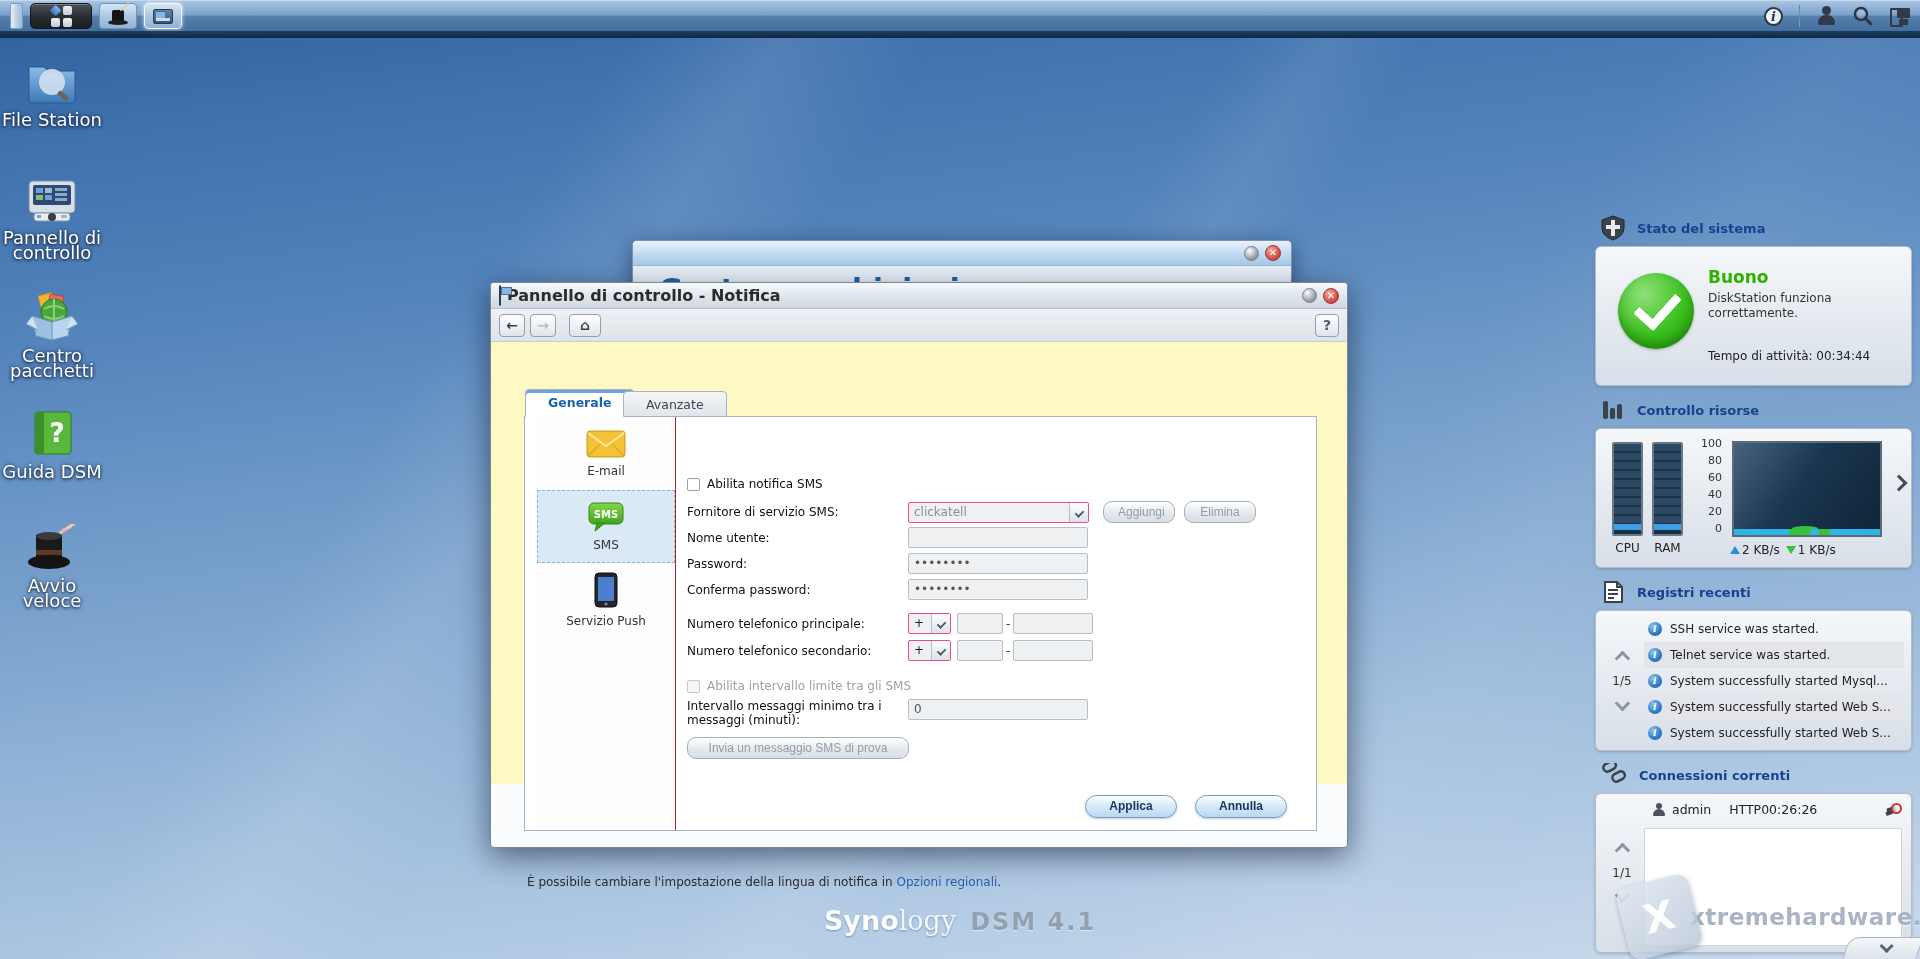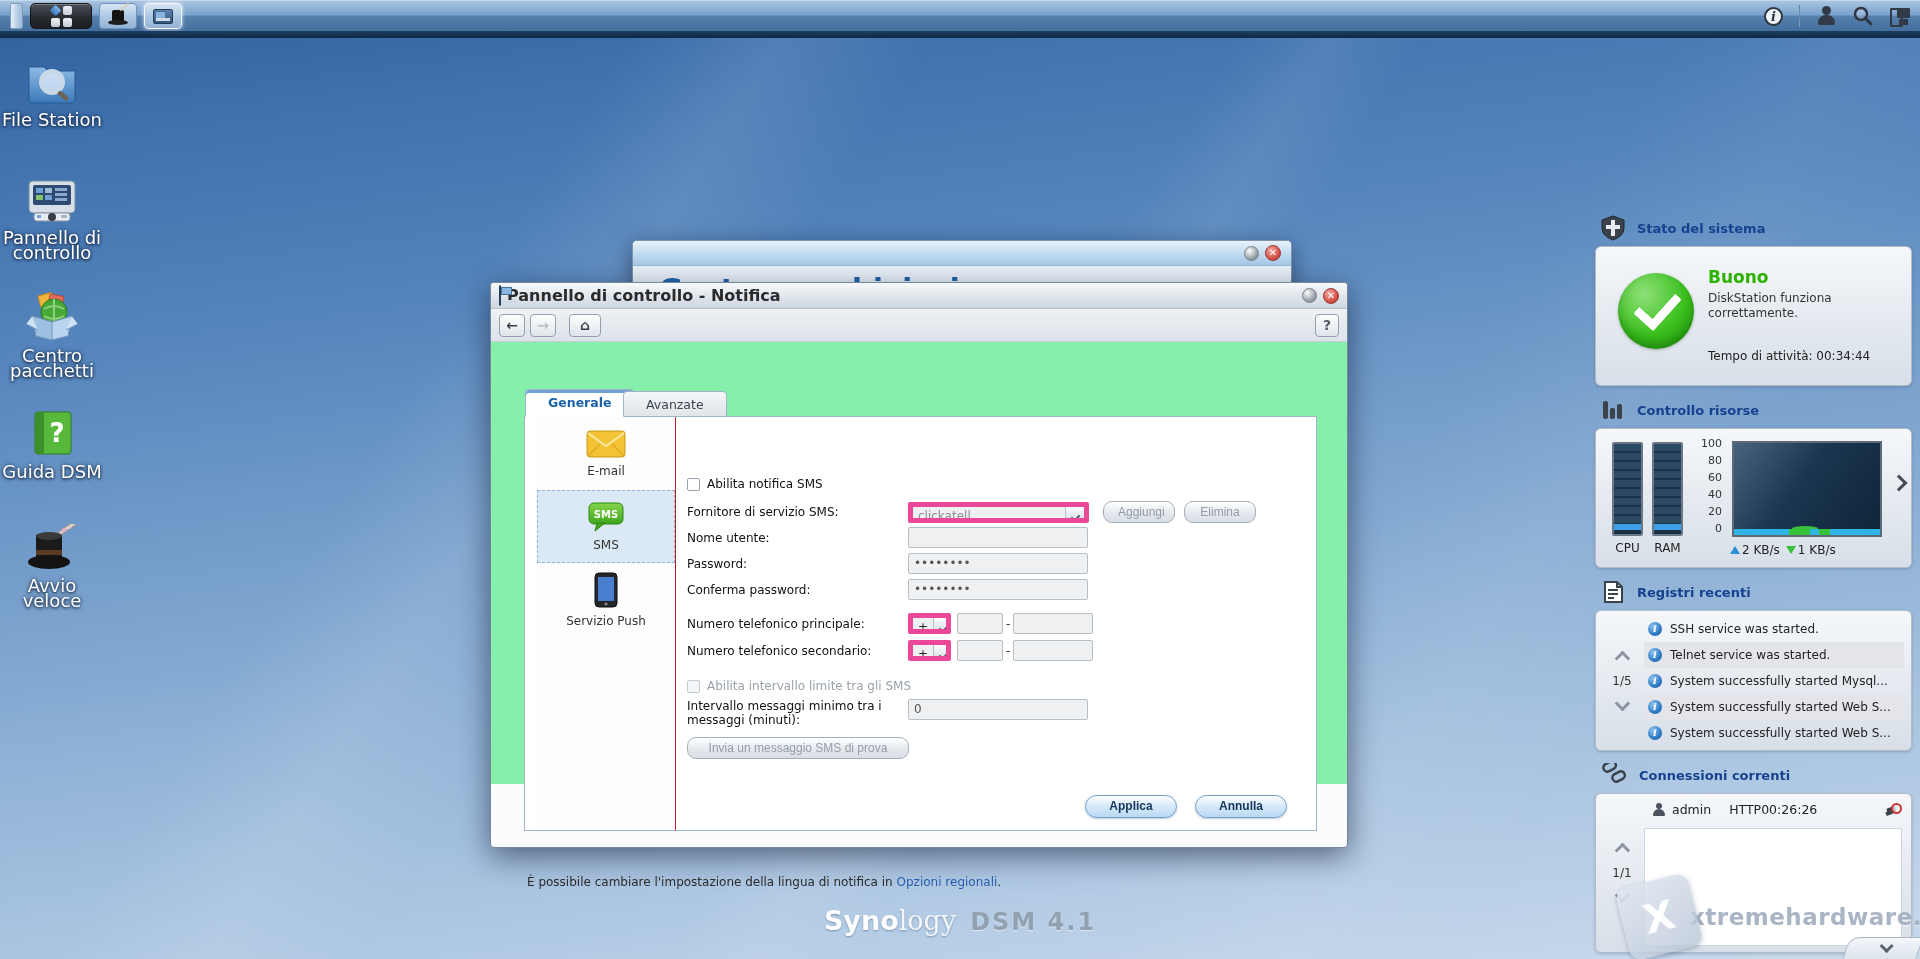--- a/index.html
+++ b/index.html
@@ -67,21 +67,21 @@
     background:#fbfcfd; border:1px solid #76879a; border-radius:4px; box-shadow:0 8px 30px rgba(5,15,40,.55); }
   .dlg-titlebar { height:26px; border-radius:3px 3px 0 0; background:linear-gradient(#f7f9fb,#d9e0e8 70%,#cfd8e1); border-bottom:1px solid #b7c1cc;
     display:flex; align-items:center; padding:0 8px; gap:6px; cursor:default; }
   .dlg-title { font-size:16px; font-weight:bold; color:#2b2b2b; flex:1; }
   .dlg-toolbar { height:33px; background:linear-gradient(#eef1f5,#dde3e9); border-bottom:1px solid #c6cdd5; display:flex; align-items:center; padding:0 8px; gap:5px; }
   .nav-btn { width:26px; height:23px; border:1px solid #93a1af; border-radius:4px; background:linear-gradient(#fefefe,#dfe5eb);
     font-size:14px; font-weight:bold; color:#333e4a; text-align:center; line-height:21px; }
   .nav-btn.disabled { color:#b4bcc4; }
   .nav-btn.home { margin-left:8px; width:32px; }
   .nav-btn.help { margin-left:auto; width:24px; color:#556; }
-  .dlg-body { position:relative; width:100%; height:442px; background:#86efac; }
+  .dlg-body { position:relative; width:100%; height:442px; background:#fef9c3; }
 
   .tab { position:absolute; top:47px; height:28px; padding:0 22px; line-height:26px; font-size:12.5px; border:1px solid #a0b4c8; border-radius:4px 4px 0 0; z-index:2; }
   .tab.active { left:34px; background:#fff; border-bottom:1px solid #fff; color:#1a62ab; font-weight:bold; box-shadow:inset 0 3px 0 #6fa3d8; }
   .tab.inactive { left:132px; background:linear-gradient(#f4f6f8,#e0e5ea); color:#3c4650; top:49px; height:26px; }
 
   .content-box { position:absolute; left:33px; top:74px; width:793px; height:415px; background:#fff; border:1px solid #a0b4c8; }
   .side-col { position:absolute; left:12px; top:0; width:139px; height:100%; border-right:1px solid #b91c1c; background:#fdfdfe; }
   .side-item { height:73px; display:flex; flex-direction:column; align-items:center; justify-content:center; gap:6px; cursor:pointer; }
   .side-item .slbl { font-size:12px; color:#333; }
   .side-item.selected { background:#dbe8f6; outline:1px dashed #8fb4d9; outline-offset:-1px; }
@@ -89,21 +89,21 @@
   .form-area { position:absolute; left:139px; top:0; width:654px; height:100%; }
   .desc { position:absolute; left:23px; top:22px; width:610px; font-size:12px; color:#1c1c1c; line-height:15px; }
   .frow { position:absolute; left:23px; display:flex; align-items:center; }
   .flabel { width:221px; font-size:12px; color:#111; }
   .flabel.dim, .cb-label.dim { color:#9aa2ab; }
   .cb { width:13px; height:13px; border:1px solid #98a4b0; background:#fff; border-radius:2px; margin-right:7px; }
   .cb.dim { border-color:#c3cbd3; background:#f4f6f8; }
   .cb-label { font-size:12px; color:#111; }
   .field { height:21px; background:#eef0f2; border:1px solid #b6bec6; border-radius:2px; font-size:12px; color:#8a9098; line-height:19px; padding:0 5px; overflow:hidden; }
   .field.wide { width:180px; }
-  .select { display:flex; height:21px; border:5px solid #ec4899; border-radius:2px; background:#eef0f2; overflow:hidden; }
+  .select { display:flex; height:21px; border:1px solid #ec4899; border-radius:2px; background:#eef0f2; overflow:hidden; }
   .select .val { flex:1; font-size:12px; color:#8a9098; line-height:19px; padding:0 5px; }
   .select .arrow { width:19px; background:linear-gradient(#fdfdfe,#dde3e9); border-left:1px solid #b6bec6; position:relative; }
   .select .arrow::after { content:""; position:absolute; left:5px; top:7px; width:7px; height:4px;
     border-left:2px solid #45566a; border-bottom:2px solid #45566a; transform:rotate(-45deg) scale(.9); }
   .gbtn { height:22px; border:1px solid #a6b0ba; border-radius:9px; background:linear-gradient(#ffffff,#e3e8ed 60%,#d8dee4);
     font-size:12px; color:#949ca6; padding:0 14px; line-height:20px; }
   .bluebtn { height:23px; min-width:92px; border:1px solid #6f9ecd; border-radius:12px; text-align:center;
     background:linear-gradient(#ffffff,#d9eafa 45%,#b9d8f2); font-size:12px; font-weight:bold; color:#17355c; line-height:21px;
     box-shadow:0 1px 2px rgba(20,50,90,.25); }
   .dash { font-size:12px; color:#333; margin:0 3px; }

